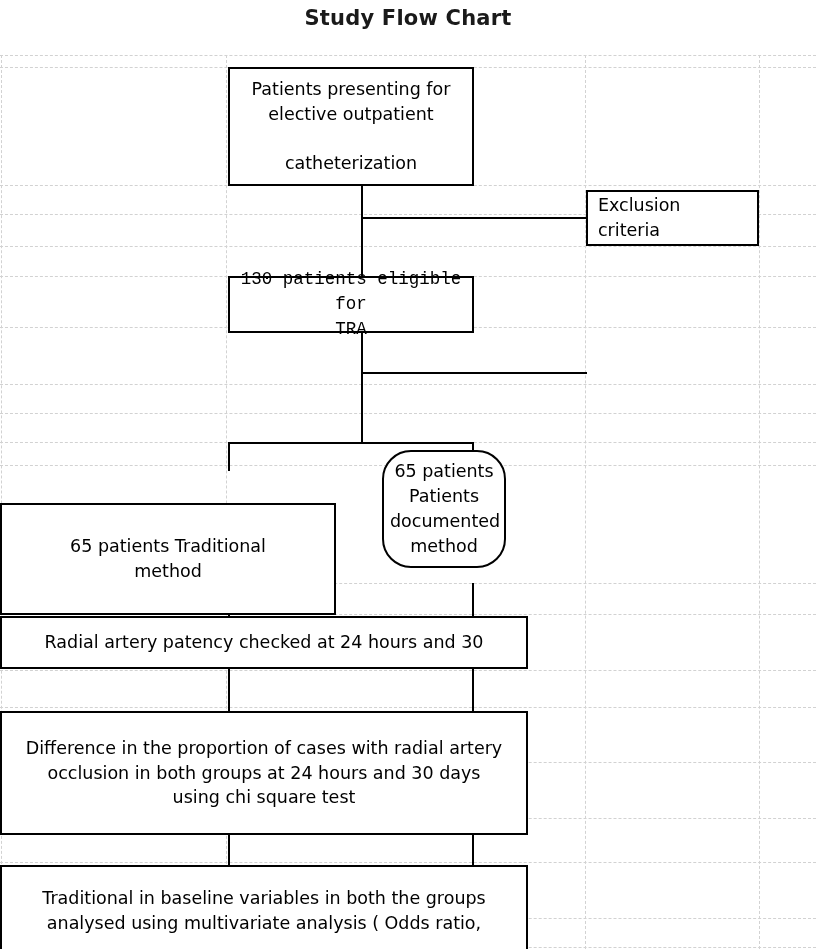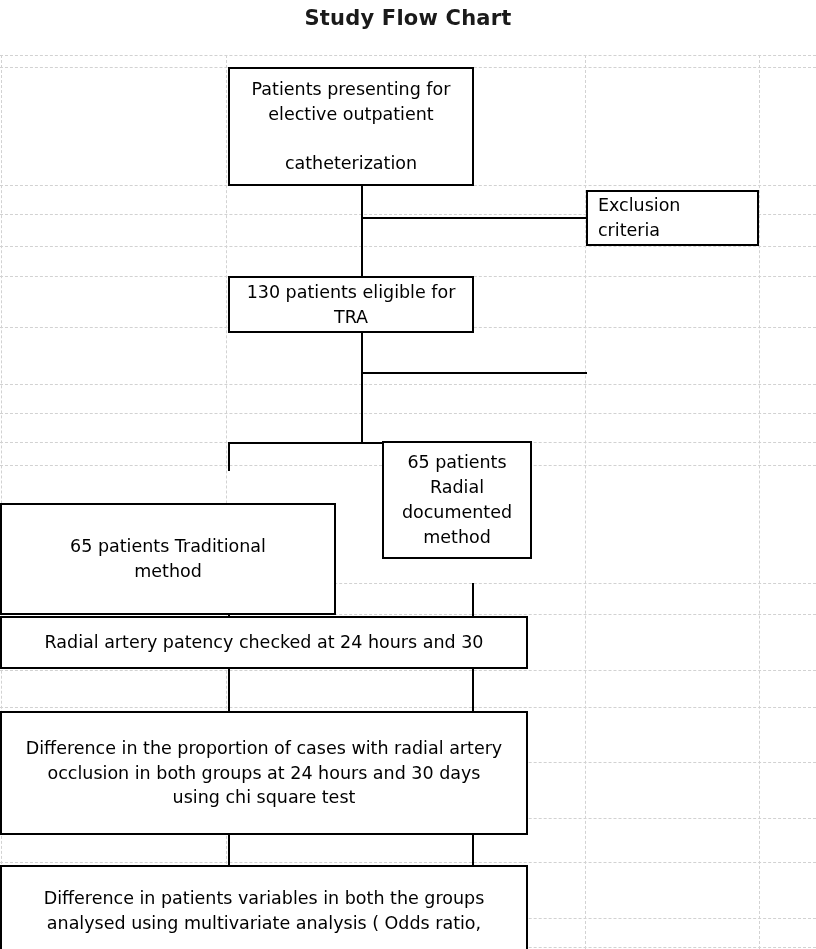--- a/index.html
+++ b/index.html
@@ -145,39 +145,39 @@
     </span>
   </div>
 
   <div class="box left-align" style="left:586px; top:190px; width:173px; height:56px;">
     <span class="txt">
       <span>Exclusion</span><br>
       <span>criteria</span>
     </span>
   </div>
 
-  <div class="box" style="left:228px; top:276px; width:246px; height:57px;">
+  <div class="box" style="left:228px; top:276px; width:246px; height:57px;font-family:Liberation Mono, monospace;">
     <span class="txt">
       <span>130 patients eligible for</span><br>
       <span>TRA</span>
     </span>
   </div>
 
 
   <div class="box" style="left:0px; top:471px; width:336px; height:112px;margin-top:32px;">
     <span class="txt">
       <span>65 patients Traditional</span><br>
       <span>method</span>
     </span>
   </div>
 
-  <div class="box" style="left:382px; top:441px; width:150px; height:118px;">
+  <div class="box" style="left:382px; top:450px; width:124px; height:118px;border-radius:29px;">
     <span class="txt">
       <span>65 patients</span><br>
-      <span>Radial</span><br>
+      <span>Patients</span><br>
       <span>documented</span><br>
       <span>method</span>
     </span>
   </div>
 
   <div class="box" style="left:0px; top:616px; width:528px; height:53px;">
     <span class="txt">
       <span>Radial artery patency checked at 24 hours and 30</span><br>
     </span>
   </div>
@@ -185,18 +185,18 @@
   <div class="box" style="left:0px; top:711px; width:528px; height:124px;">
     <span class="txt">
       <span>Difference in the proportion of cases with radial artery</span><br>
       <span>occlusion in both groups at 24 hours and 30 days</span><br>
       <span>using chi square test</span>
     </span>
   </div>
 
   <div class="box" style="left:0px; top:865px; width:528px; height:92px;">
     <span class="txt">
-      <span>Difference in patients variables in both the groups</span><br>
+      <span>Traditional in baseline variables in both the groups</span><br>
       <span>analysed using multivariate analysis ( Odds ratio,</span>
     </span>
   </div>
 
 </div>
 
 </body></html>

